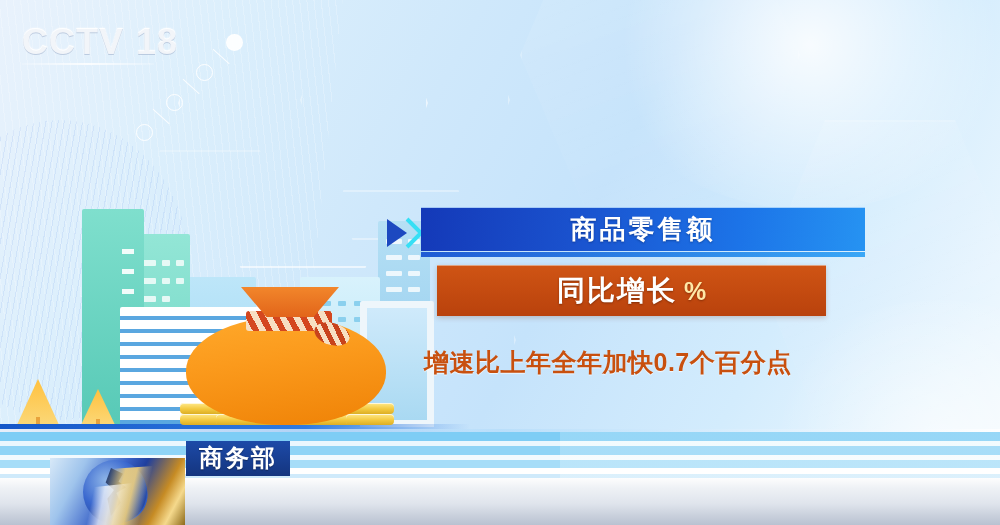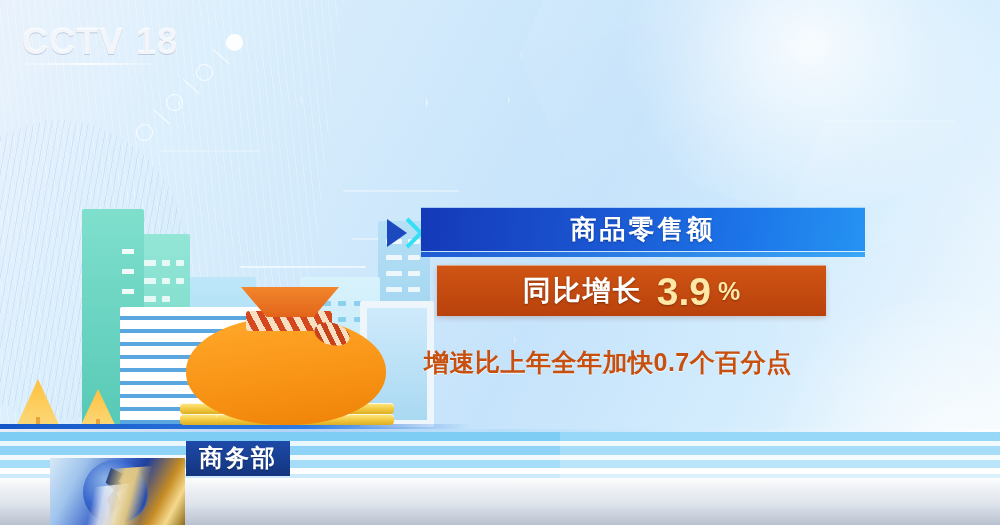--- a/index.html
+++ b/index.html
@@ -467,21 +467,20 @@
       </svg>
     </div>
     <div id="title-bar">
       <span>商品零售额</span>
     </div>
     <div id="title-bar-foot"></div>
   </div>
 
   <div id="orange-bar">
     <span class="ob-label">同比增长</span>
-    <span class="ob-value">3.9</span>
     <span class="ob-unit">%</span>
   </div>
 
   <div id="note-line">增速比上年全年加快0.7个百分点</div>
 
   <div id="lower-third">
     <div class="lt-toptrim"></div>
     <div class="lt-stripes"></div>
     <div class="lt-stripes-r"></div>
 

